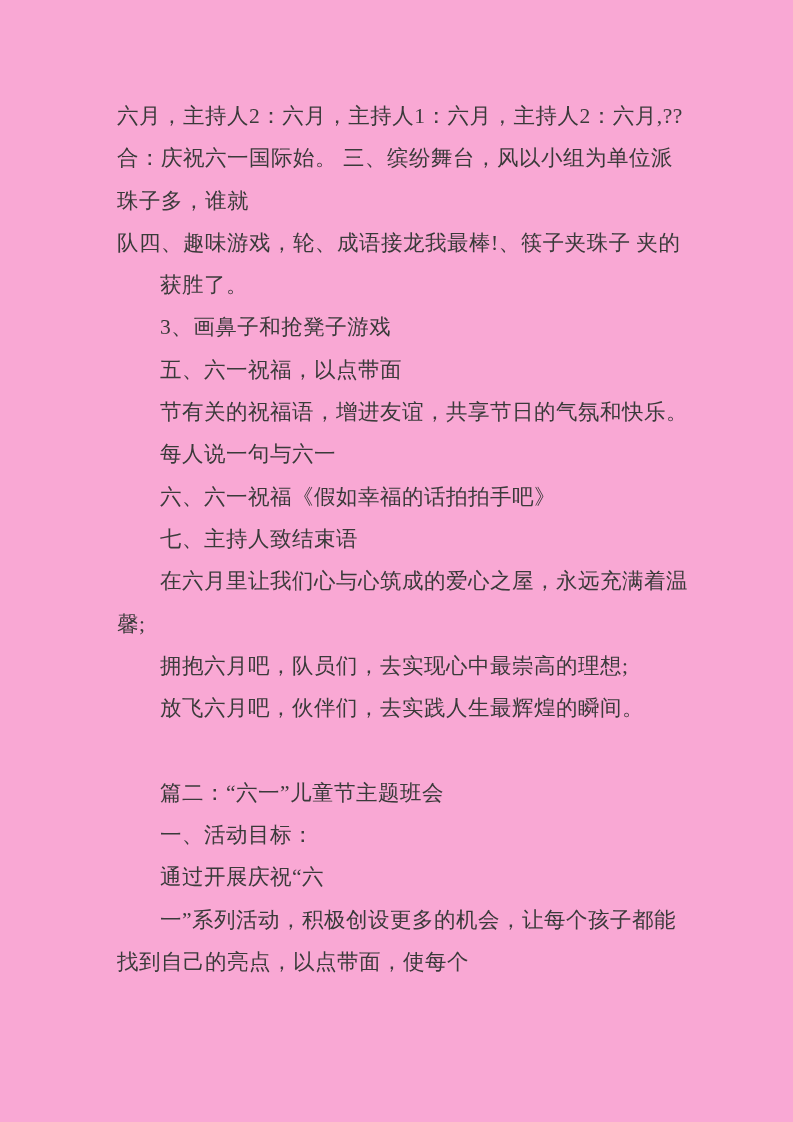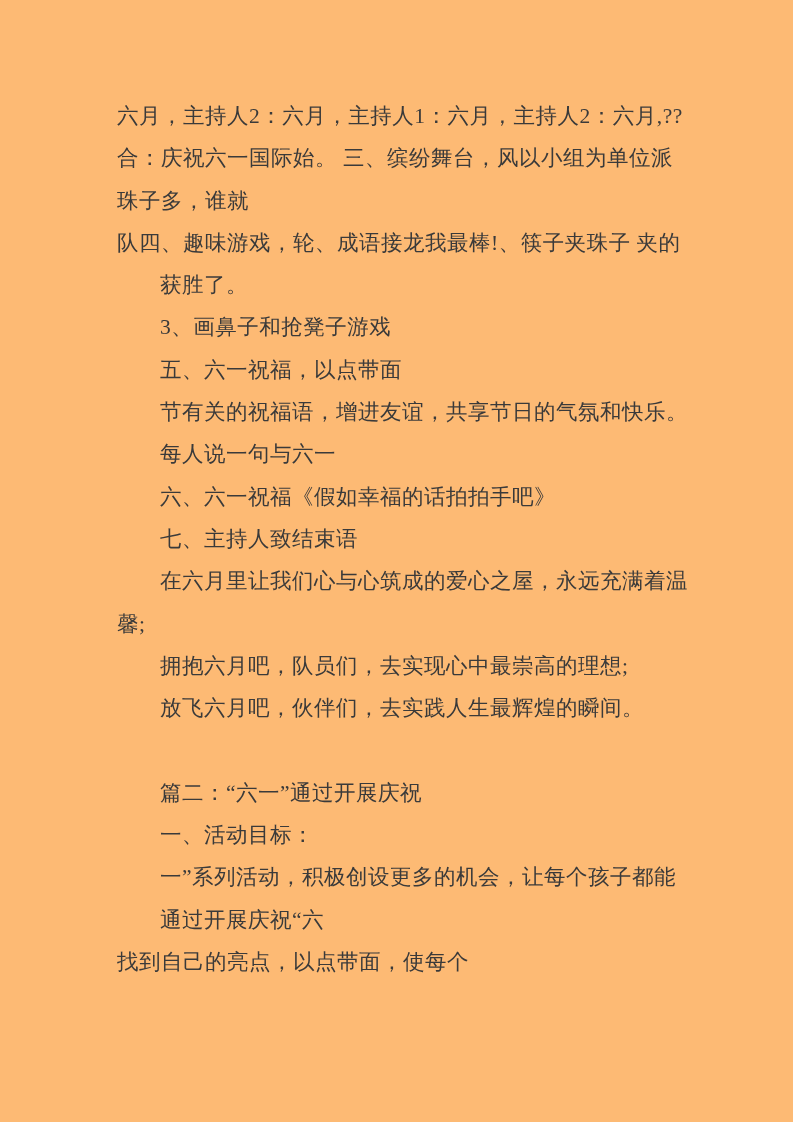--- a/index.html
+++ b/index.html
@@ -29,37 +29,37 @@
     white-space: pre;
     height: 42.3px;
   }
   .line.indent {
     padding-left: 43px;
   }
 </style>
 </head>
 <body>
 
-<div class="page" style="background: #fdba74; color: rgb(58, 58, 58);">
+<div class="page" style="background: #f9a8d4; color: rgb(58, 58, 58);">
   <div class="content">
     <div class="line">六月，主持人2：六月，主持人1：六月，主持人2：六月,??</div>
     <div class="line">合：庆祝六一国际始。 三、缤纷舞台，风以小组为单位派</div>
     <div class="line">珠子多，谁就</div>
     <div class="line">队四、趣味游戏，轮、成语接龙我最棒!、筷子夹珠子 夹的</div>
     <div class="line indent">获胜了。</div>
     <div class="line indent">3、画鼻子和抢凳子游戏</div>
     <div class="line indent">五、六一祝福，以点带面</div>
     <div class="line indent">节有关的祝福语，增进友谊，共享节日的气氛和快乐。</div>
     <div class="line indent">每人说一句与六一</div>
     <div class="line indent">六、六一祝福《假如幸福的话拍拍手吧》</div>
     <div class="line indent">七、主持人致结束语</div>
     <div class="line indent">在六月里让我们心与心筑成的爱心之屋，永远充满着温</div>
     <div class="line">馨;</div>
     <div class="line indent">拥抱六月吧，队员们，去实现心中最崇高的理想;</div>
     <div class="line indent">放飞六月吧，伙伴们，去实践人生最辉煌的瞬间。</div>
     <div class="line"></div>
-    <div class="line indent">篇二：“六一”通过开展庆祝</div>
+    <div class="line indent">篇二：“六一”儿童节主题班会</div>
     <div class="line indent">一、活动目标：</div>
+    <div class="line indent">通过开展庆祝“六</div>
     <div class="line indent">一”系列活动，积极创设更多的机会，让每个孩子都能</div>
-    <div class="line indent">通过开展庆祝“六</div>
     <div class="line">找到自己的亮点，以点带面，使每个</div>
   </div>
 </div>
 
 </body></html>

